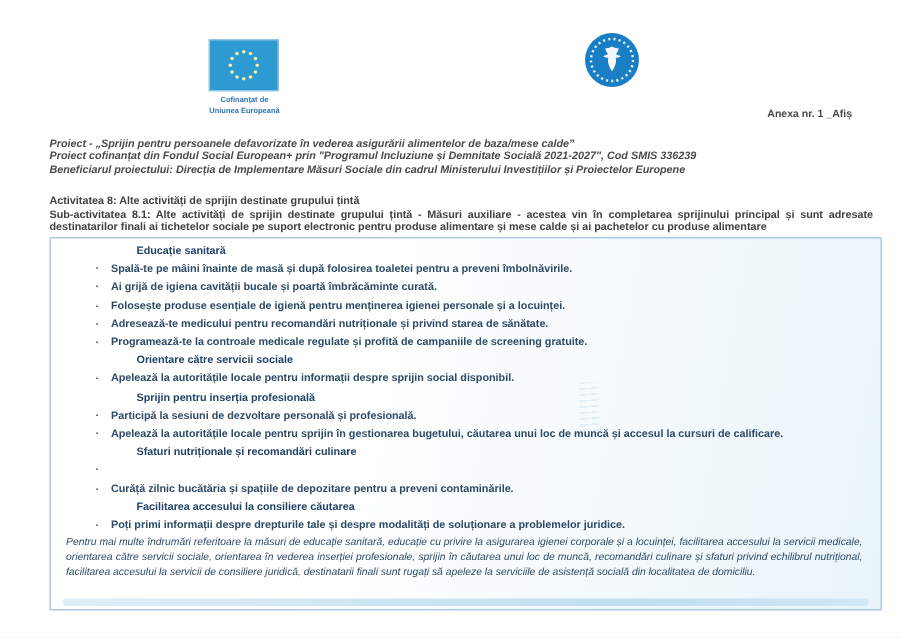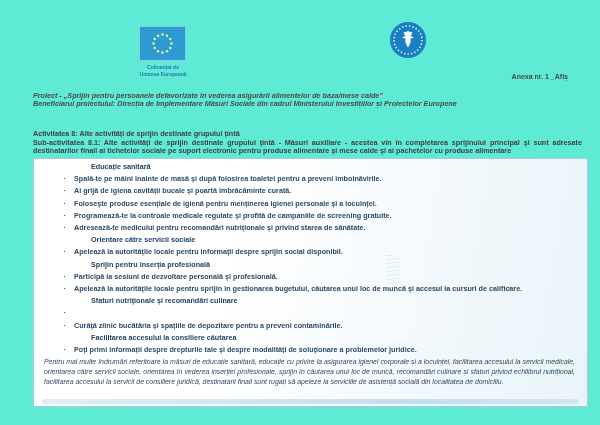--- a/index.html
+++ b/index.html
@@ -1,18 +1,18 @@
 <!DOCTYPE html>
 <html><head>
 <meta charset="utf-8">
 <style>
   html,body{margin:0;padding:0;background:#e9e9e7;}
   .page{
     position:relative;width:600px;height:425px;margin:0 auto;
-    background:#5eead4;overflow:hidden;
+    background:#ffffff;overflow:hidden;
     font-family:"Liberation Sans","DejaVu Sans",sans-serif;
     color:#454545;
   }
   
   .eu-flag{position:absolute;left:140px;top:27px;width:45px;height:33px;
     background:#2e9ad2;box-shadow:0 0 0 1px #8fc6e4;}
   .eu-caption{position:absolute;left:113px;top:64px;width:100px;text-align:center;
     font-size:5px;line-height:6.5px;color:#2e74b5;font-weight:bold;}
   .gov-seal{position:absolute;left:389px;top:21px;width:38px;height:38px;}
   
@@ -78,20 +78,21 @@
       <circle cx="19" cy="19" r="18" fill="#1a7ec5"></circle>
       <circle cx="19" cy="19" r="14" fill="none" stroke="#eaf4fb" stroke-width="1.6" stroke-dasharray="1.4 2.1"></circle>
       <path d="M19 10 q2.5 1.5 4.5 1 q-.5 3 -2 4 l3.5 1.5 q-2 1 -3.5 1 q1 4 -2.5 9 q-3.5 -5 -2.5 -9 q-1.5 0 -3.5 -1 l3.5 -1.5 q-1.5 -1 -2 -4 q2 .5 4.5 -1 z" fill="#f2f8fd"></path>
     </svg>
   </div>
 
   <div class="anexa">Anexa nr. 1 _Afiș</div>
 
   <div class="proj">
     <div>Proiect - „Sprijin pentru persoanele defavorizate în vederea asigurării alimentelor de baza/mese calde”</div>
+    <div>Proiect cofinanțat din Fondul Social European+ prin "Programul Incluziune și Demnitate Socială 2021-2027", Cod SMIS 336239</div>
     <div>Beneficiarul proiectului: Direcția de Implementare Măsuri Sociale din cadrul Ministerului Investițiilor și Proiectelor Europene</div>
   </div>
 
   <div class="activity">
     <p><span class="lbl">Activitatea 8:</span><span class="rest"> Alte activități de sprijin destinate grupului țintă</span></p>
     <p><span class="lbl">Sub-activitatea 8.1:</span><span class="rest"> Alte activități de sprijin destinate grupului țintă - Măsuri auxiliare - acestea vin în completarea sprijinului principal și sunt adresate destinatarilor finali ai tichetelor sociale pe suport electronic pentru produse alimentare și mese calde și ai pachetelor cu produse alimentare</span></p>
   </div>
 
   <div class="box">
     <div class="box-inner">
@@ -105,25 +106,25 @@
           <span class="blt">▪</span>
           <span>Ai grijă de igiena cavității bucale și poartă îmbrăcăminte curată.</span>
         </div>
       <div class="bullet">
           <span class="blt">▪</span>
           <span>Folosește produse esențiale de igienă pentru menținerea igienei personale și a locuinței.</span>
         </div>
 
       <div class="bullet">
           <span class="blt">▪</span>
-          <span>Programează-te la controale medicale regulate și profită de campaniile de screening gratuite.</span>
+          <span>Adresează-te medicului pentru recomandări nutriționale și privind starea de sănătate.</span>
         </div>
       <div class="bullet">
           <span class="blt">▪</span>
-          <span>Adresează-te medicului pentru recomandări nutriționale și privind starea de sănătate.</span>
+          <span>Programează-te la controale medicale regulate și profită de campaniile de screening gratuite.</span>
         </div>
 
       <div class="sec-heading">Orientare către servicii sociale</div>
       <div class="bullet">
           <span class="blt">▪</span>
           <span>Apelează la autoritățile locale pentru informații despre sprijin social disponibil.</span>
         </div>
 
       <div class="sec-heading">Sprijin pentru inserția profesională</div>
       <div class="bullet">

